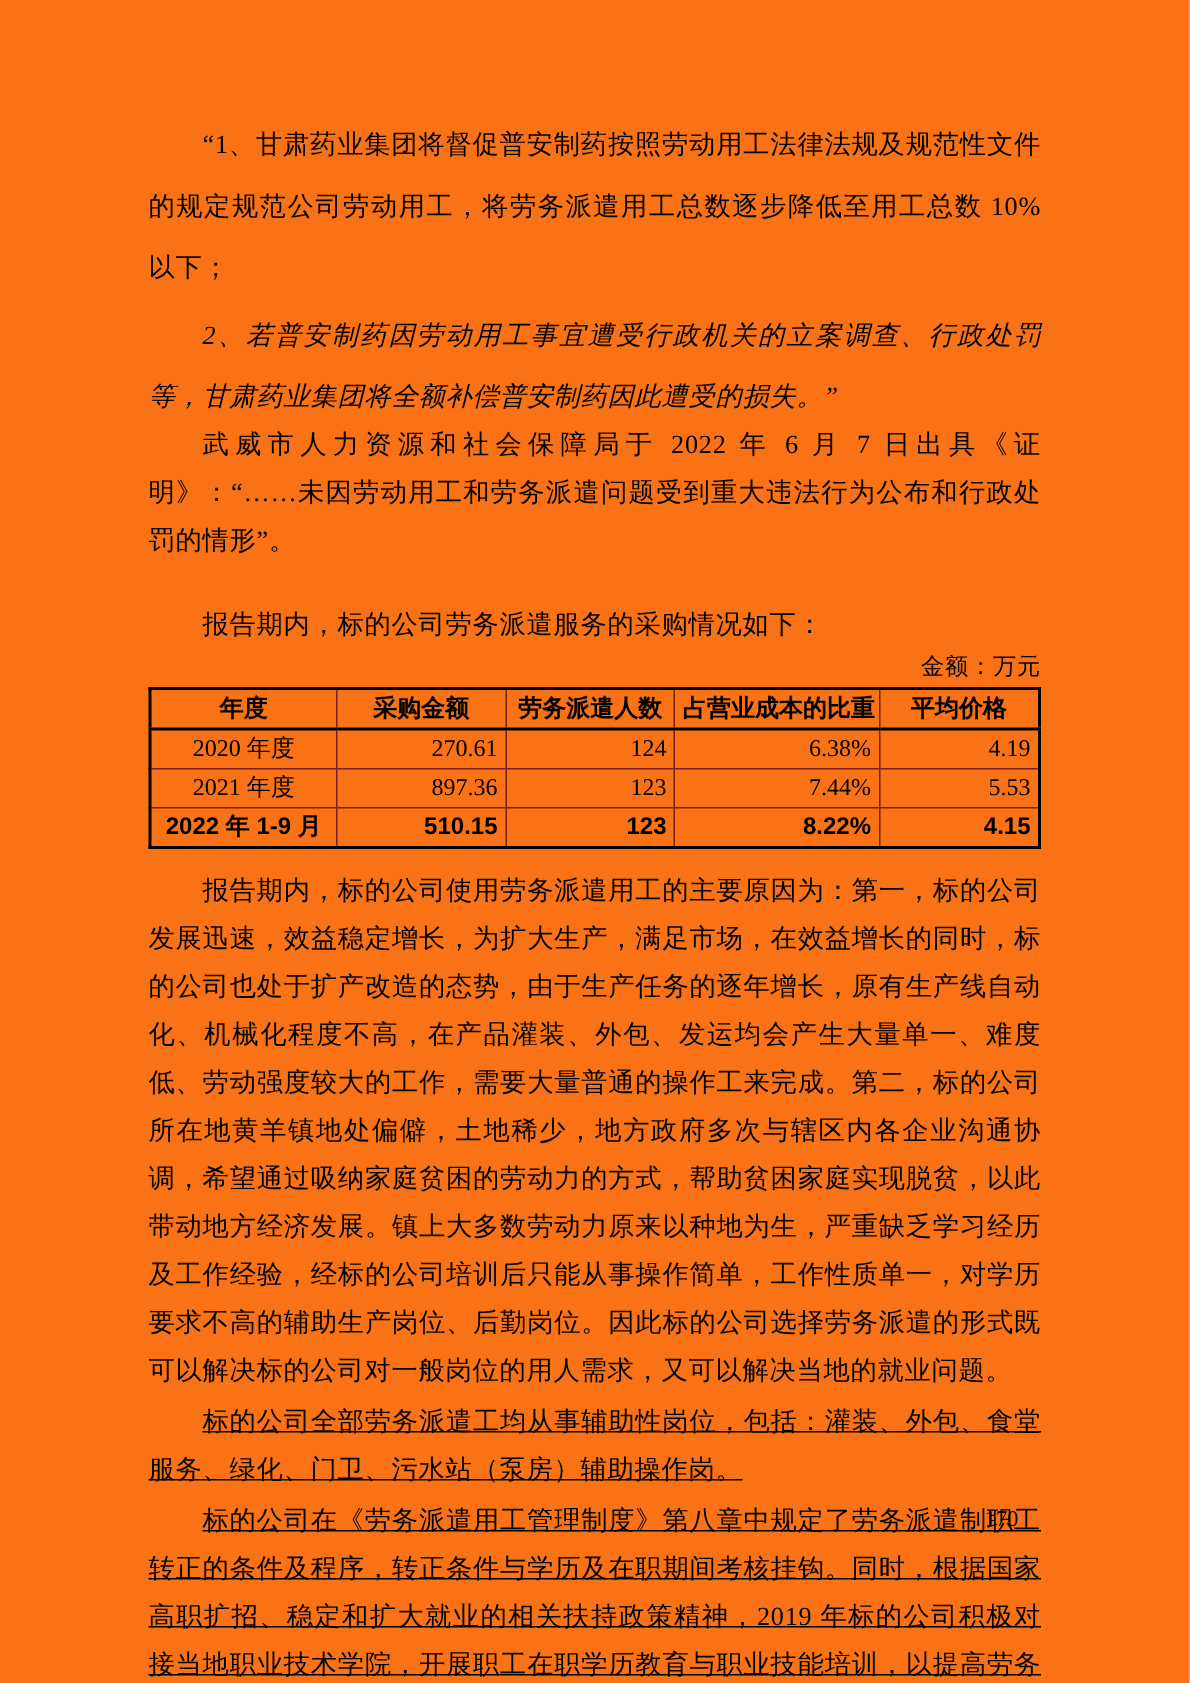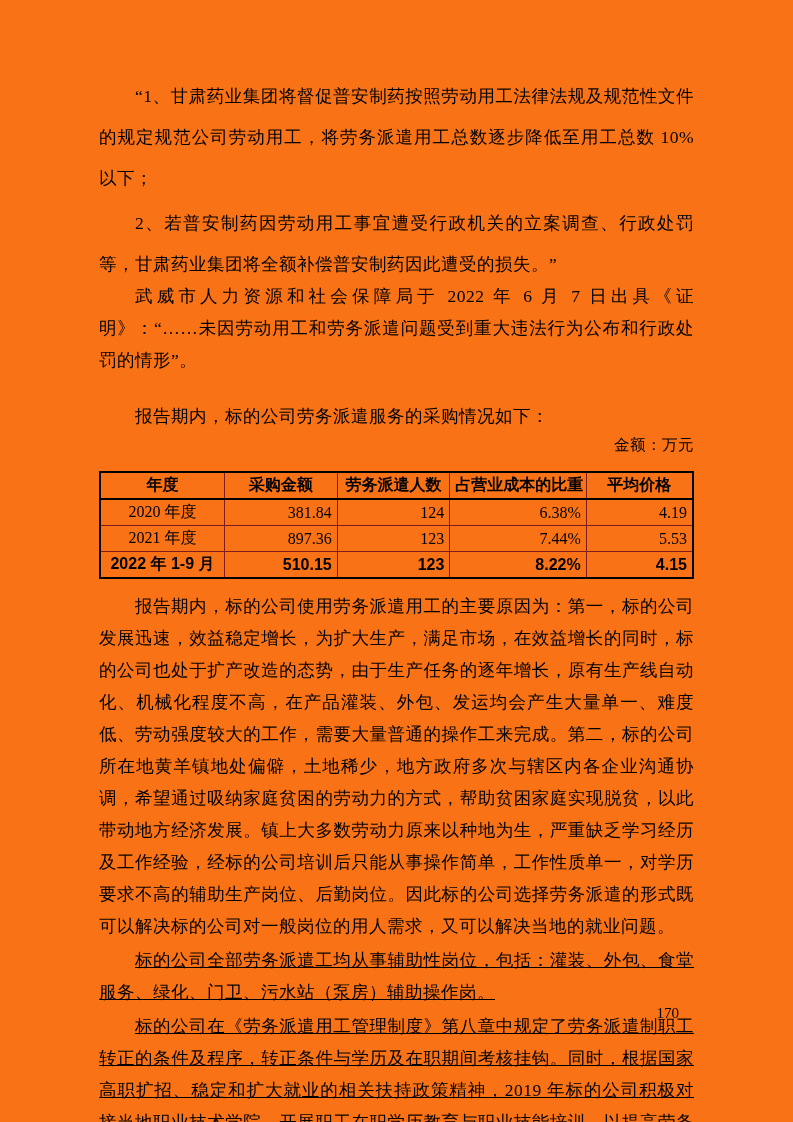--- a/index.html
+++ b/index.html
@@ -21,31 +21,31 @@
     width: 595px;
   }
   .para {
     font-size: 17.5px;
     text-align: justify;
     text-indent: 36px;
     margin: 0;
     letter-spacing: 0.5px;
   }
   .para.quote { line-height: 41px; }
-  .para.quote + .para.quote { margin-top: 4px; }
+  .para.quote + .para.quote { margin-top: 4px; font-style: italic; }
   .para.body { line-height: 32px; margin-top: 24px; }
   .para.tight { margin-top: -5px; }
   .para.after-table { margin-top: 11px; }
   .para.gap { margin-top: 2px; text-decoration: underline; }
 
   .unit-note {
     font-size: 15.5px;
     text-align: right;
     line-height: 22px;
-    margin: 2px 0 15px 0;
+    margin: 2px 0 2px 0;
     letter-spacing: 0.5px;
   }
 
   table.data-table {
     width: 100%;
     border-collapse: collapse;
     table-layout: fixed;
     border: 2.5px solid #000;
   }
   table.data-table th,
@@ -117,21 +117,21 @@
           <th>年度</th>
           <th>采购金额</th>
           <th>劳务派遣人数</th>
           <th>占营业成本的比重</th>
           <th>平均价格</th>
         </tr>
       </thead>
       <tbody>
         <tr>
           <td class="c-year">2020 年度</td>
-          <td class="c-num">381.84</td>
+          <td class="c-num">270.61</td>
           <td class="c-num">124</td>
           <td class="c-num">6.38%</td>
           <td class="c-num">4.19</td>
         </tr>
         <tr>
           <td class="c-year">2021 年度</td>
           <td class="c-num">897.36</td>
           <td class="c-num">123</td>
           <td class="c-num">7.44%</td>
           <td class="c-num">5.53</td>

